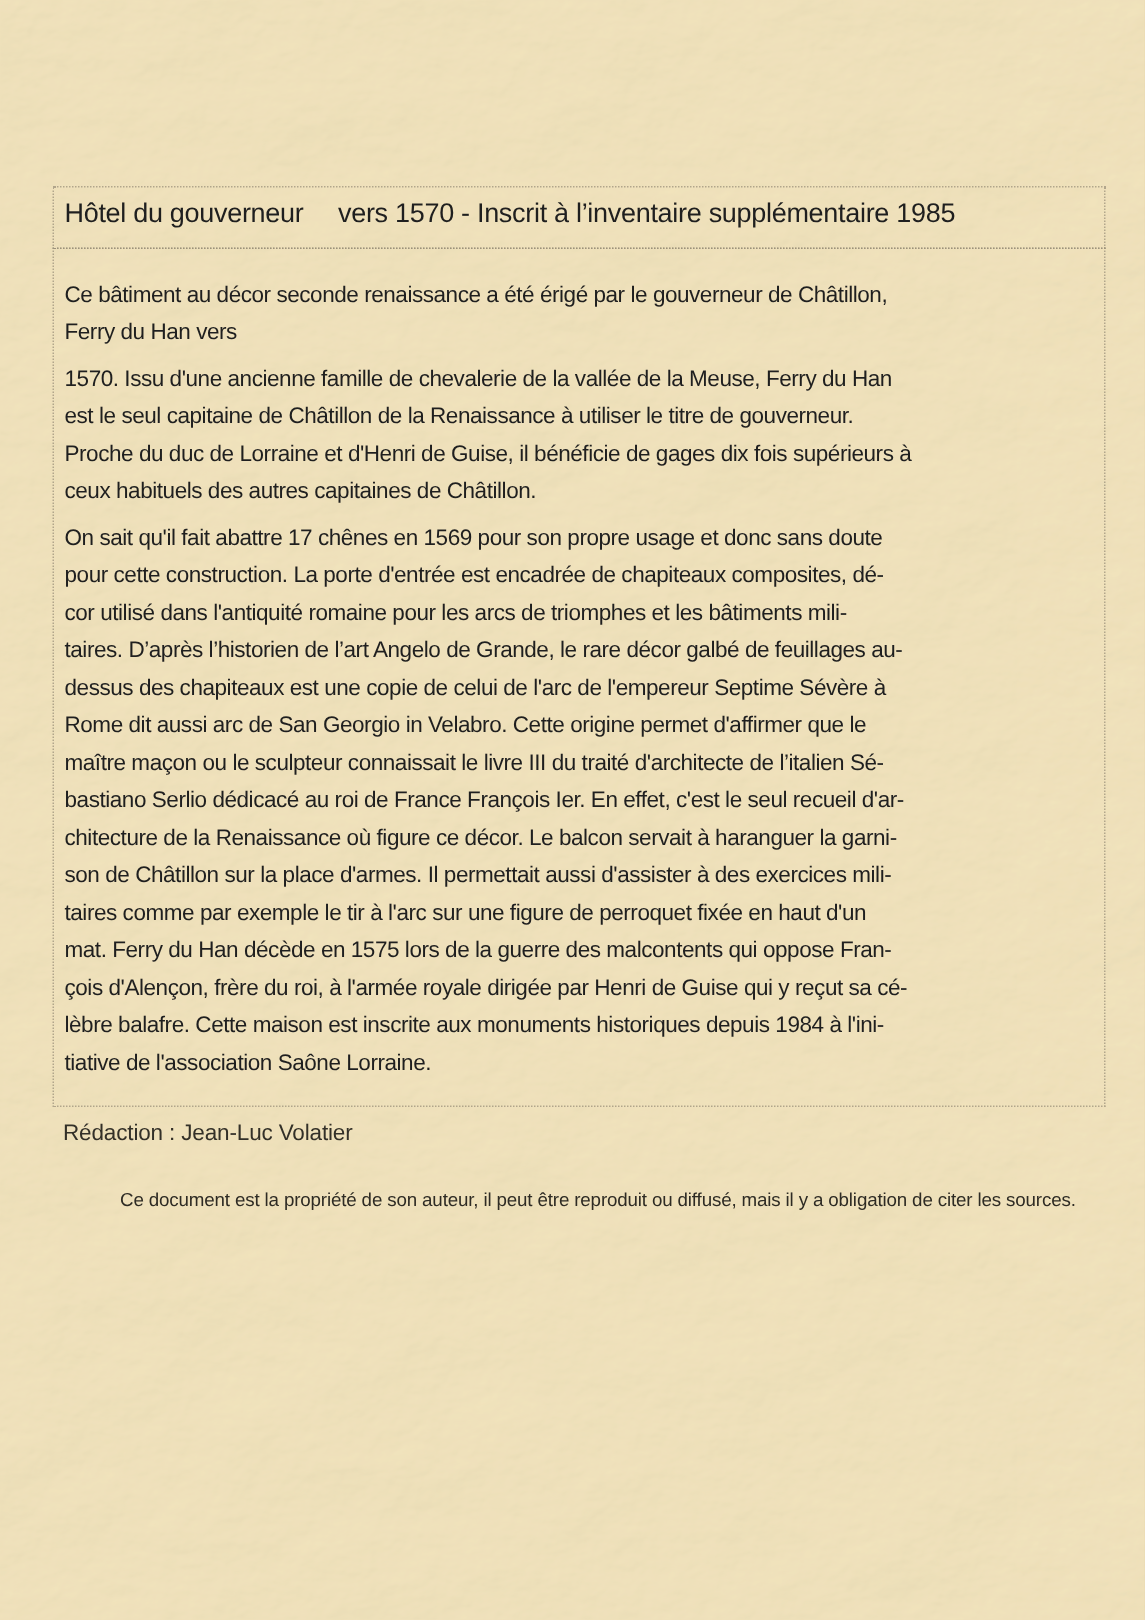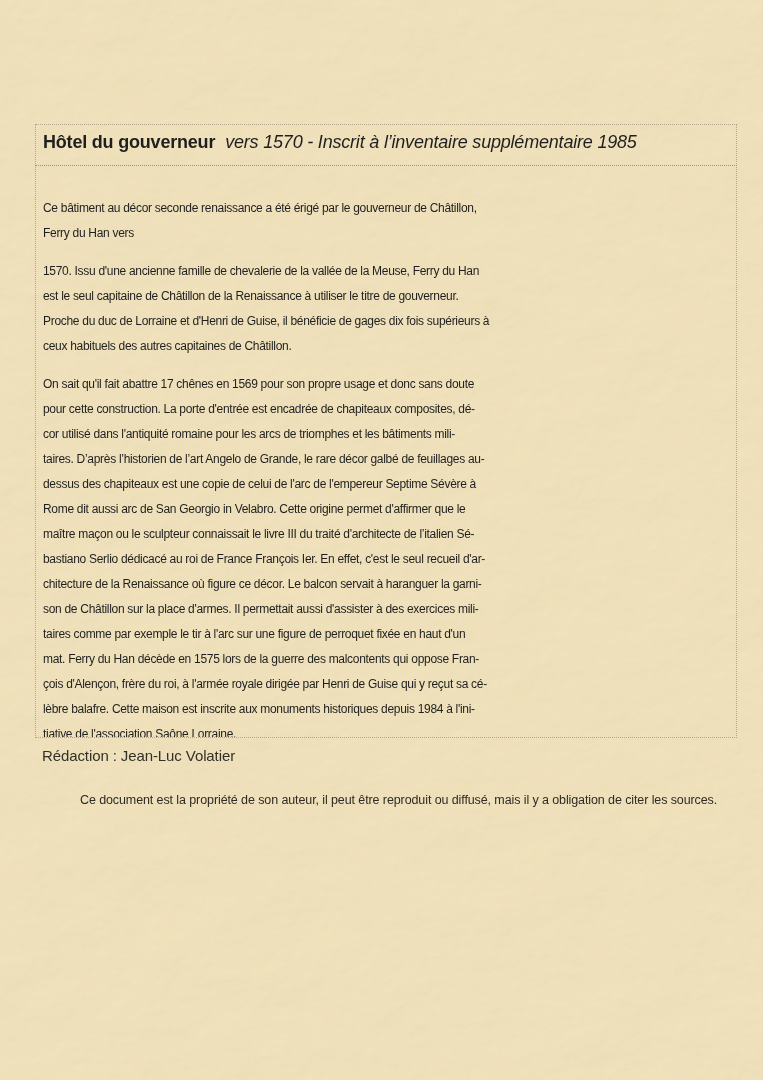--- a/index.html
+++ b/index.html
@@ -37,36 +37,35 @@
   .title-box {
     top: 124px;
     height: 42px;
     padding: 7px 8px 0 7px;
     font-size: 18px;
     letter-spacing: -0.2px;
     white-space: nowrap;
     overflow: hidden;
   }
   .title-main {
-    font-weight: 700;
+    font-weight: 400;
     font-style: normal;
   }
   .title-sub {
-    font-style: italic;
-    margin-left: 10px;
+    margin-left: 23px;
   }
   .body-box {
     top: 165px;
     height: 573px;
     padding: 17px 8px 0 7px;
     overflow: hidden;
   }
   .para {
-    margin: 13px 0 6px 0;
-    font-size: 12px;
+    margin: 1px 0 6px 0;
+    font-size: 15px;
     line-height: 25px;
     letter-spacing: -0.3px;
     white-space: pre;
   }
   .redaction {
     position: absolute;
     left: 42px;
     top: 747px;
     font-size: 15px;
     color: #333028;

